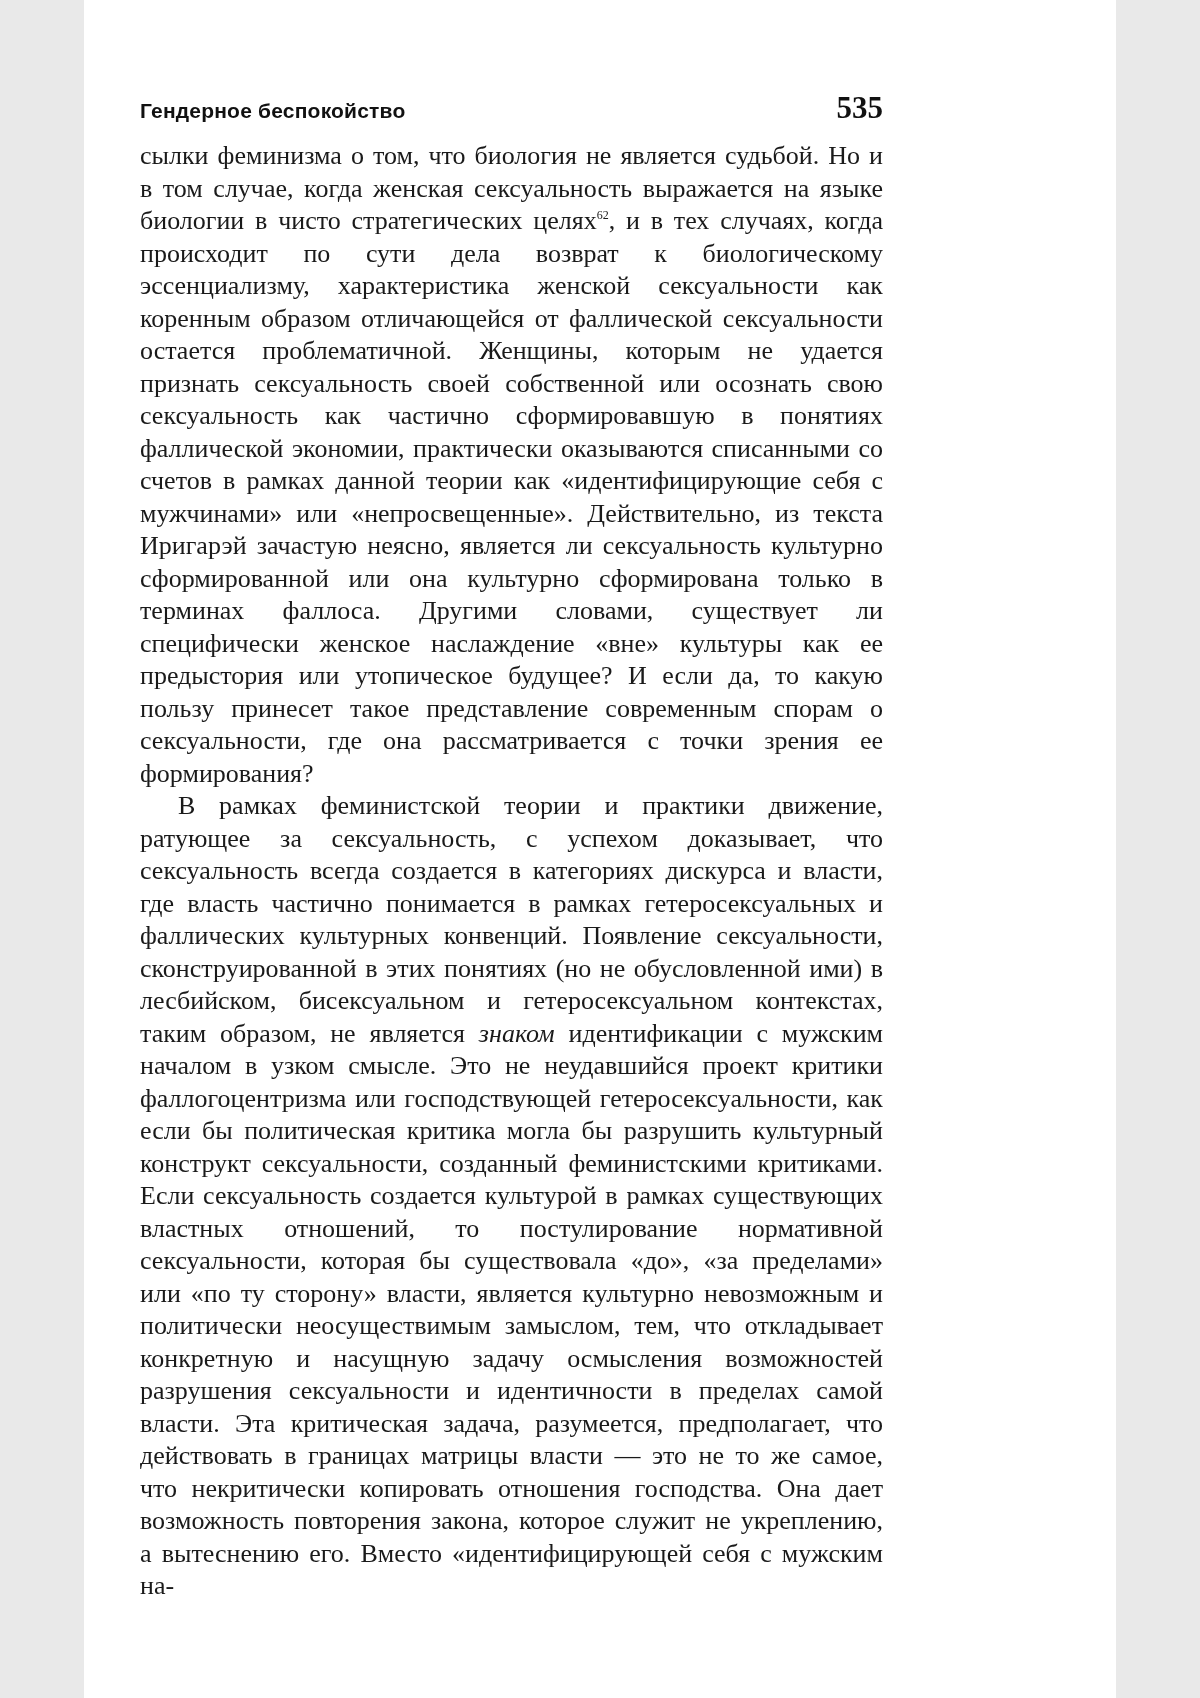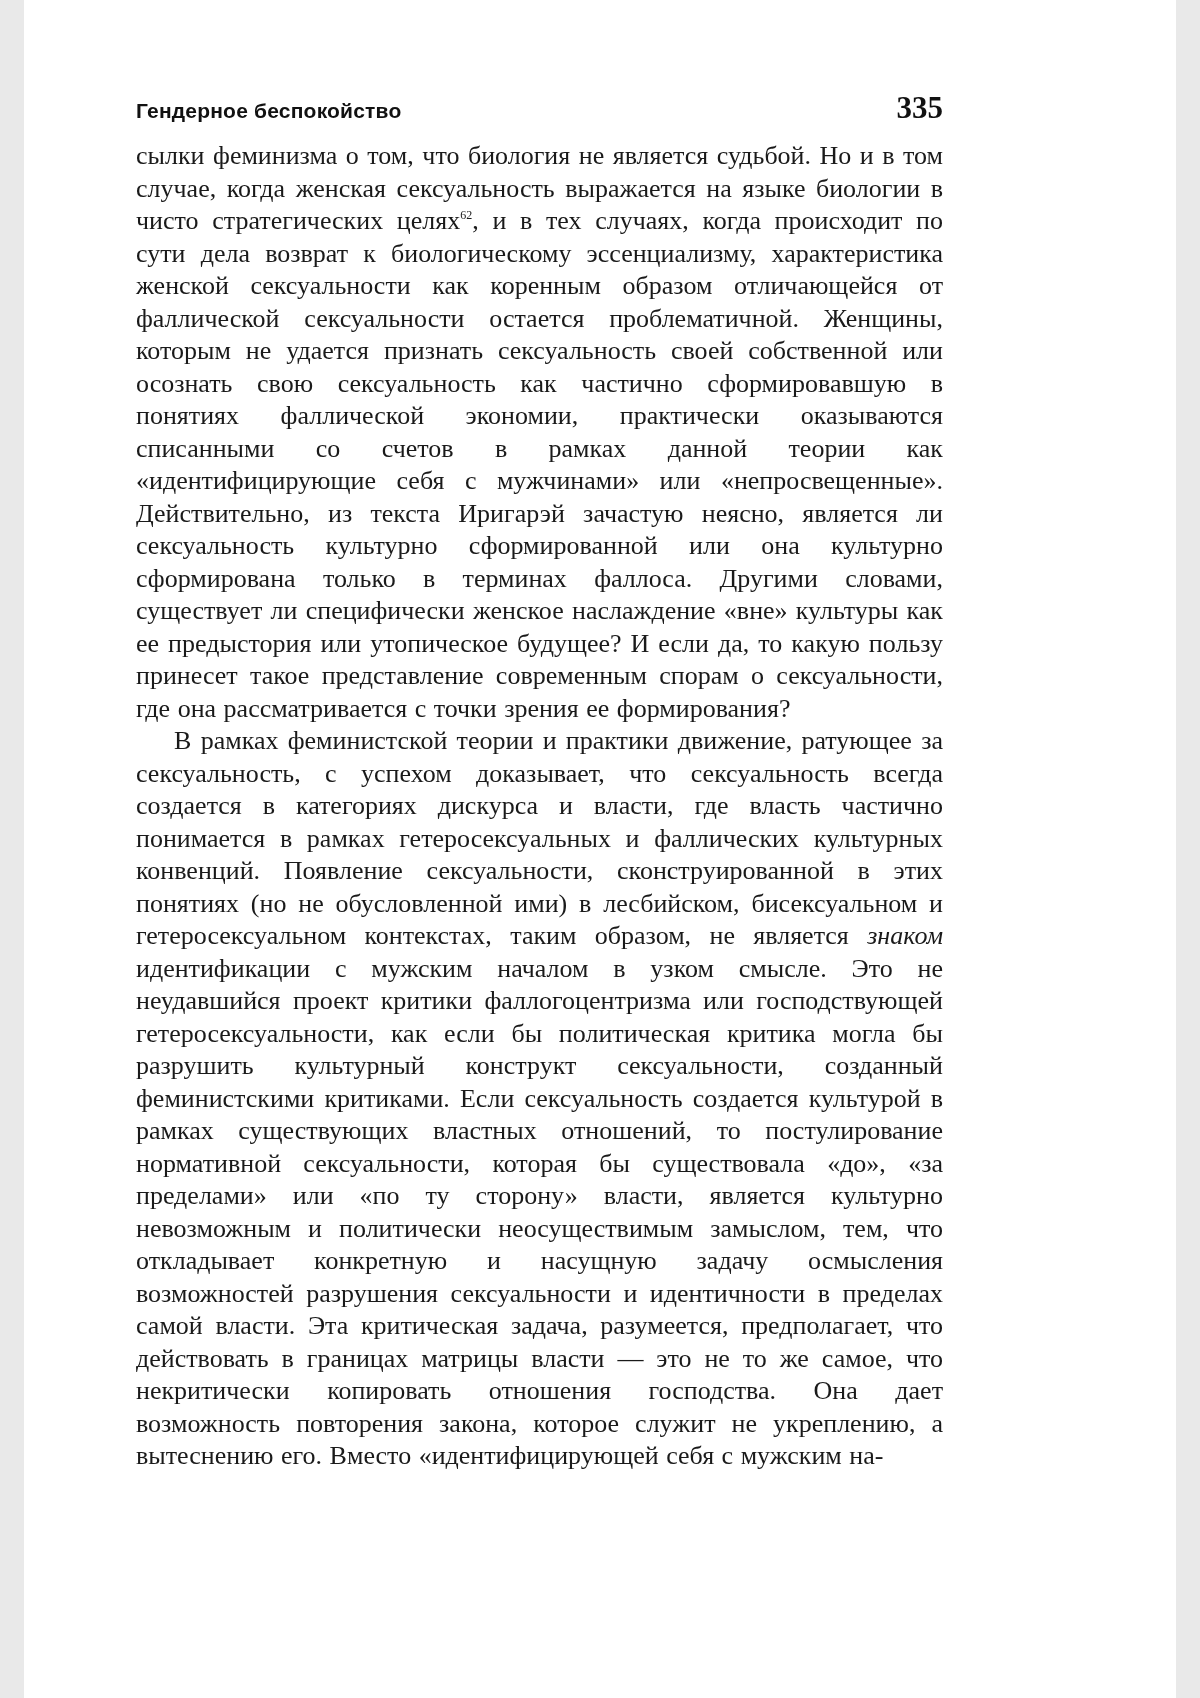--- a/index.html
+++ b/index.html
@@ -2,26 +2,26 @@
 <html lang="ru"><head>
 <meta charset="utf-8">
 <style>
   html, body {
     margin: 0;
     padding: 0;
     background: #e9e9e9;
   }
   .page {
     position: relative;
-    width: 1152px;
+    width: 1032px;
     height: 1698px;
     margin: 0 auto;
     background: #ffffff;
     box-sizing: border-box;
-    padding: 90px 233px 0 112px;
+    padding: 90px 233px 0 56px;
     font-family: "Liberation Serif", serif;
     color: #1a1a1a;
     overflow: hidden;
   }
   .page-header {
     display: flex;
     justify-content: space-between;
     align-items: baseline;
     margin-bottom: 14px;
   }
@@ -60,19 +60,19 @@
     line-height: 0;
     vertical-align: super;
   }
 </style>
 </head>
 <body>
 
 <div class="page">
   <header class="page-header">
     <span class="running-title">Гендерное беспокойство</span>
-    <span class="page-number">335</span>
+    <span class="page-number">535</span>
   </header>
   <main class="page-body">
       <p class="para"><span>сылки феминизма о том, что биология не является судьбой. Но и в том случае, когда женская сексуальность выражается на языке биологии в чисто стратегических целях</span><sup class="fnref">62</sup><span>, и в тех случаях, когда происходит по сути дела возврат к биологическому эссенциализму, характеристика женской сексуальности как коренным образом отличающейся от фаллической сексуальности остается проблематичной. Женщины, которым не удается признать сексуальность своей собственной или осознать свою сексуальность как частично сформировавшую в понятиях фаллической экономии, практически оказываются списанными со счетов в рамках данной теории как «идентифицирующие себя с мужчинами» или «непросвещенные». Действительно, из текста Иригарэй зачастую неясно, является ли сексуальность культурно сформированной или она культурно сформирована только в терминах фаллоса. Другими словами, существует ли специфически женское наслаждение «вне» культуры как ее предыстория или утопическое будущее? И если да, то какую пользу принесет такое представление современным спорам о сексуальности, где она рассматривается с точки зрения ее формирования?</span></p>
       <p class="para indent"><span>В рамках феминистской теории и практики движение, ратующее за сексуальность, с успехом доказывает, что сексуальность всегда создается в категориях дискурса и власти, где власть частично понимается в рамках гетеросексуальных и фаллических культурных конвенций. Появление сексуальности, сконструированной в этих понятиях (но не обусловленной ими) в лесбийском, бисексуальном и гетеросексуальном контекстах, таким образом, не является </span><span class="italic">знаком</span><span> идентификации с мужским началом в узком смысле. Это не неудавшийся проект критики фаллогоцентризма или господствующей гетеросексуальности, как если бы политическая критика могла бы разрушить культурный конструкт сексуальности, созданный феминистскими критиками. Если сексуальность создается культурой в рамках существующих властных отношений, то постулирование нормативной сексуальности, которая бы существовала «до», «за пределами» или «по ту сторону» власти, является культурно невозможным и политически неосуществимым замыслом, тем, что откладывает конкретную и насущную задачу осмысления возможностей разрушения сексуальности и идентичности в пределах самой власти. Эта критическая задача, разумеется, предполагает, что действовать в границах матрицы власти — это не то же самое, что некритически копировать отношения господства. Она дает возможность повторения закона, которое служит не укреплению, а вытеснению его. Вместо «идентифицирующей себя с мужским на-</span></p>
     </main>
 </div>
 
 </body></html>

